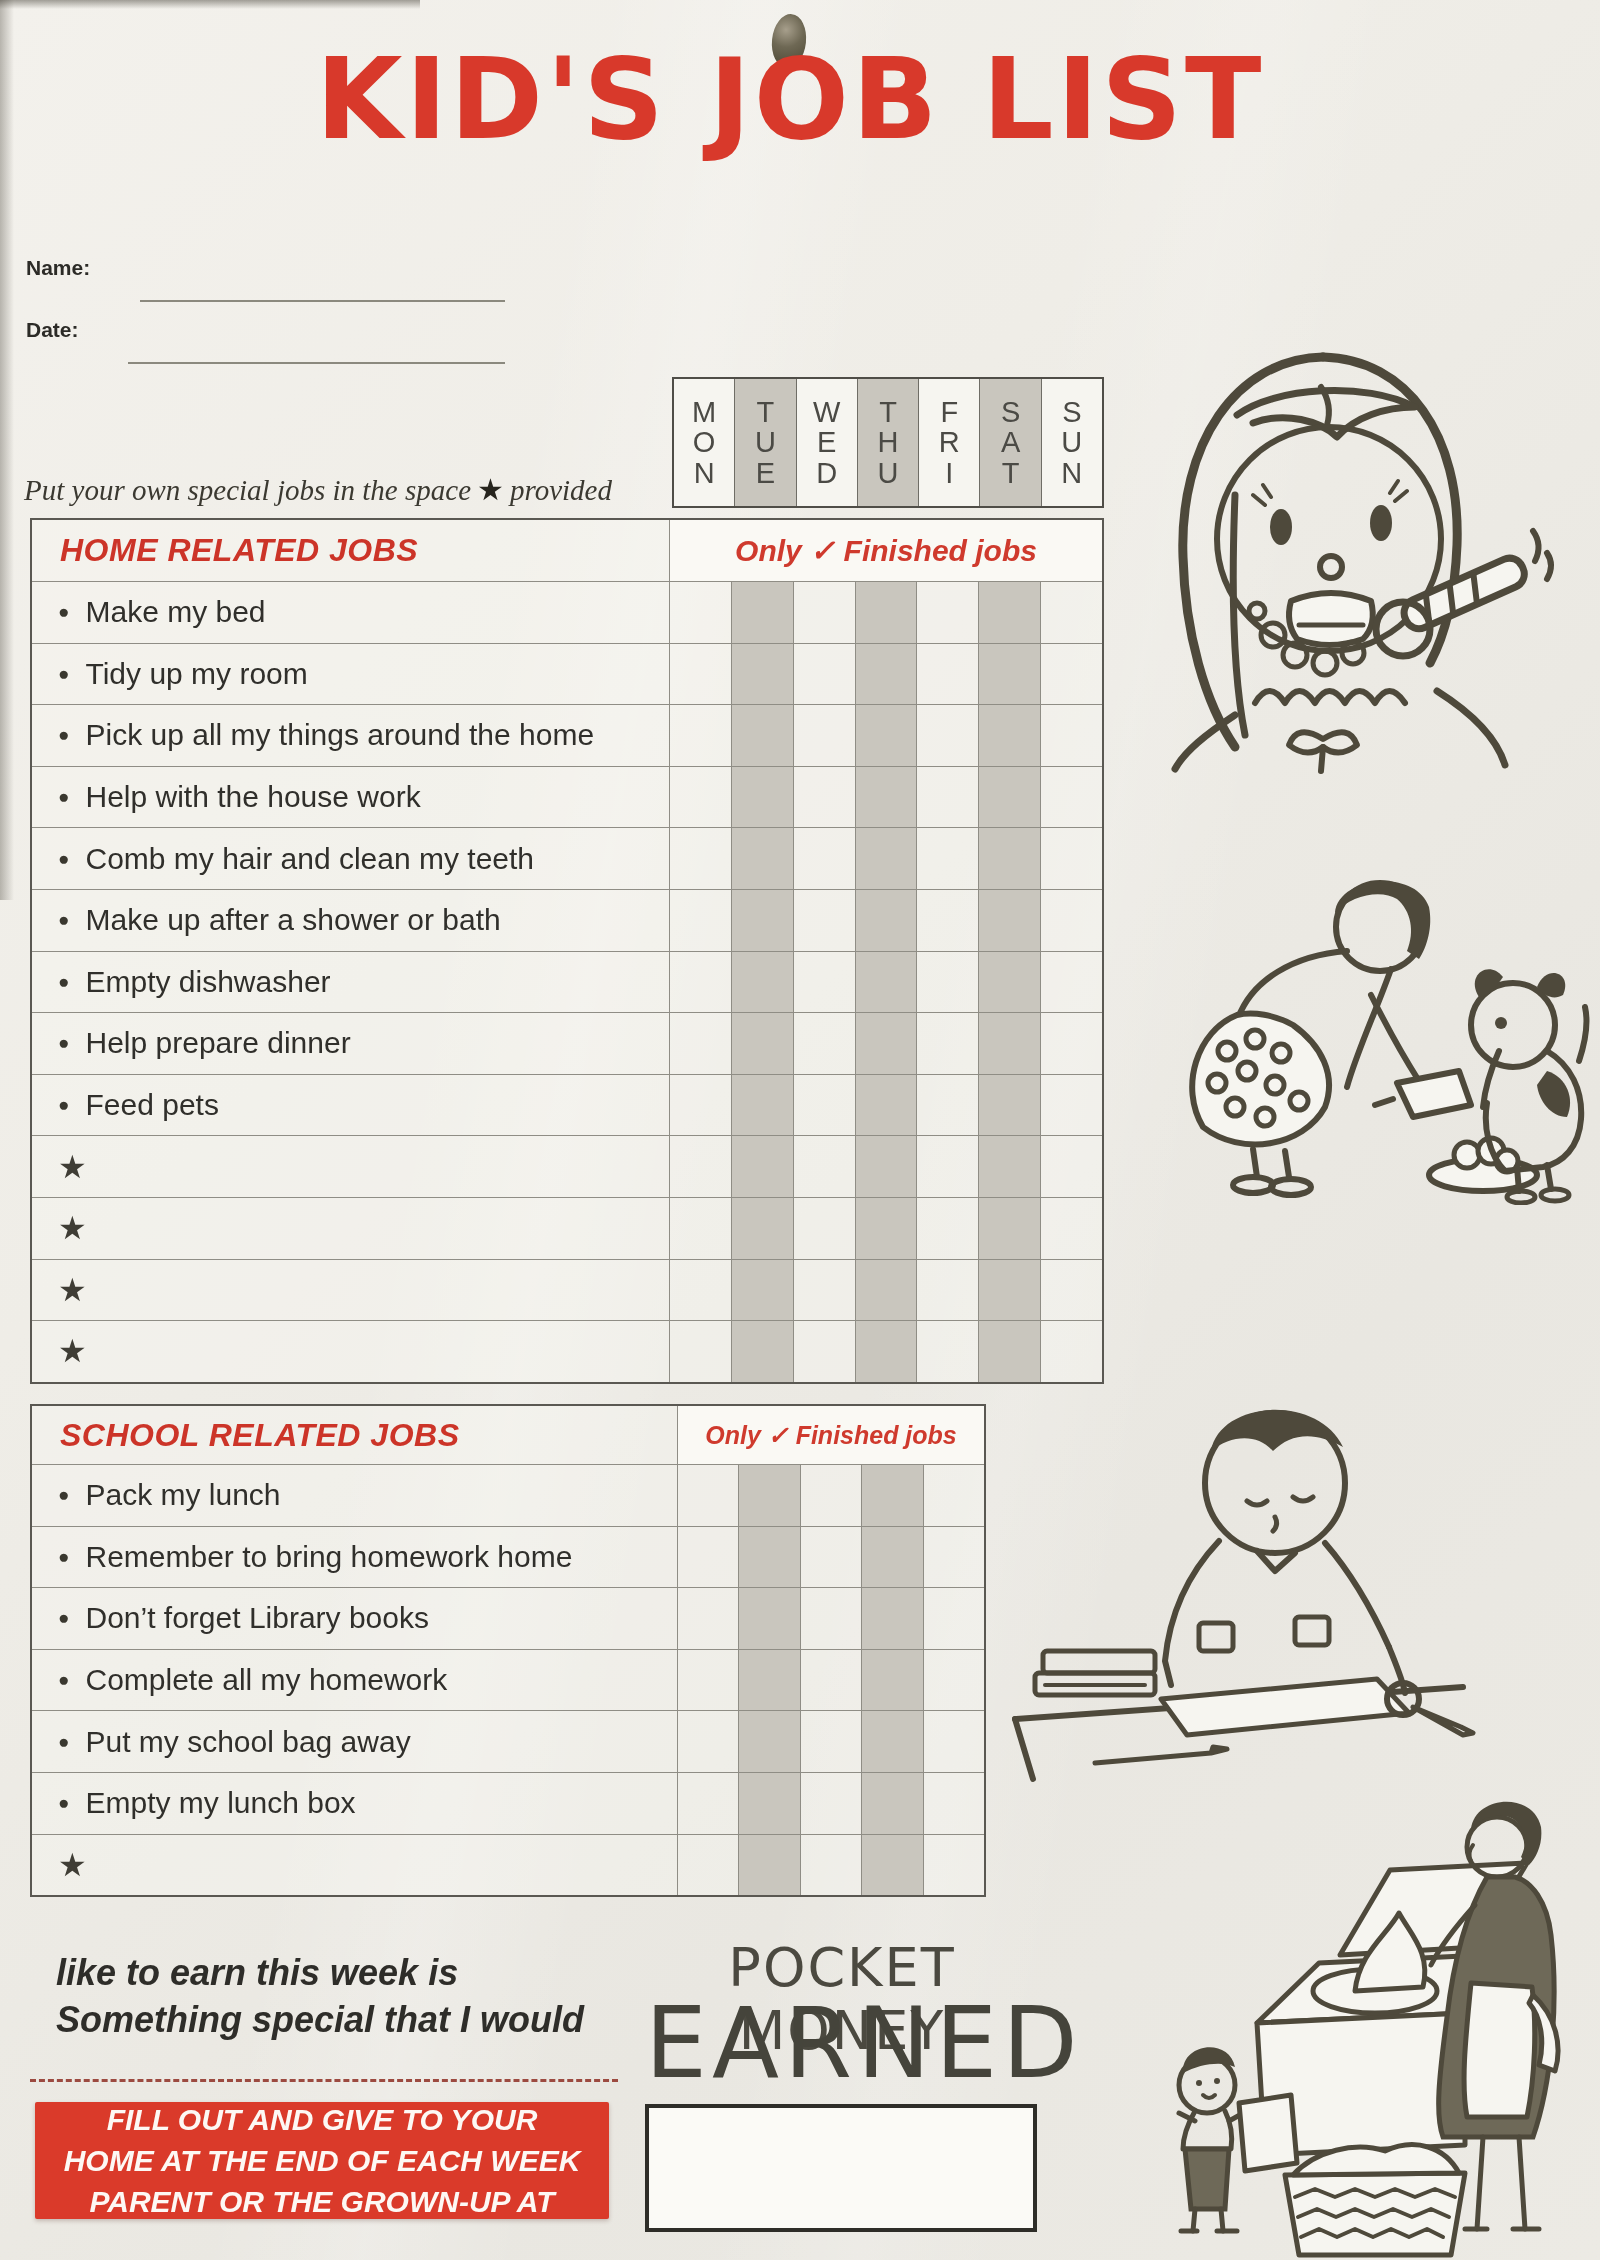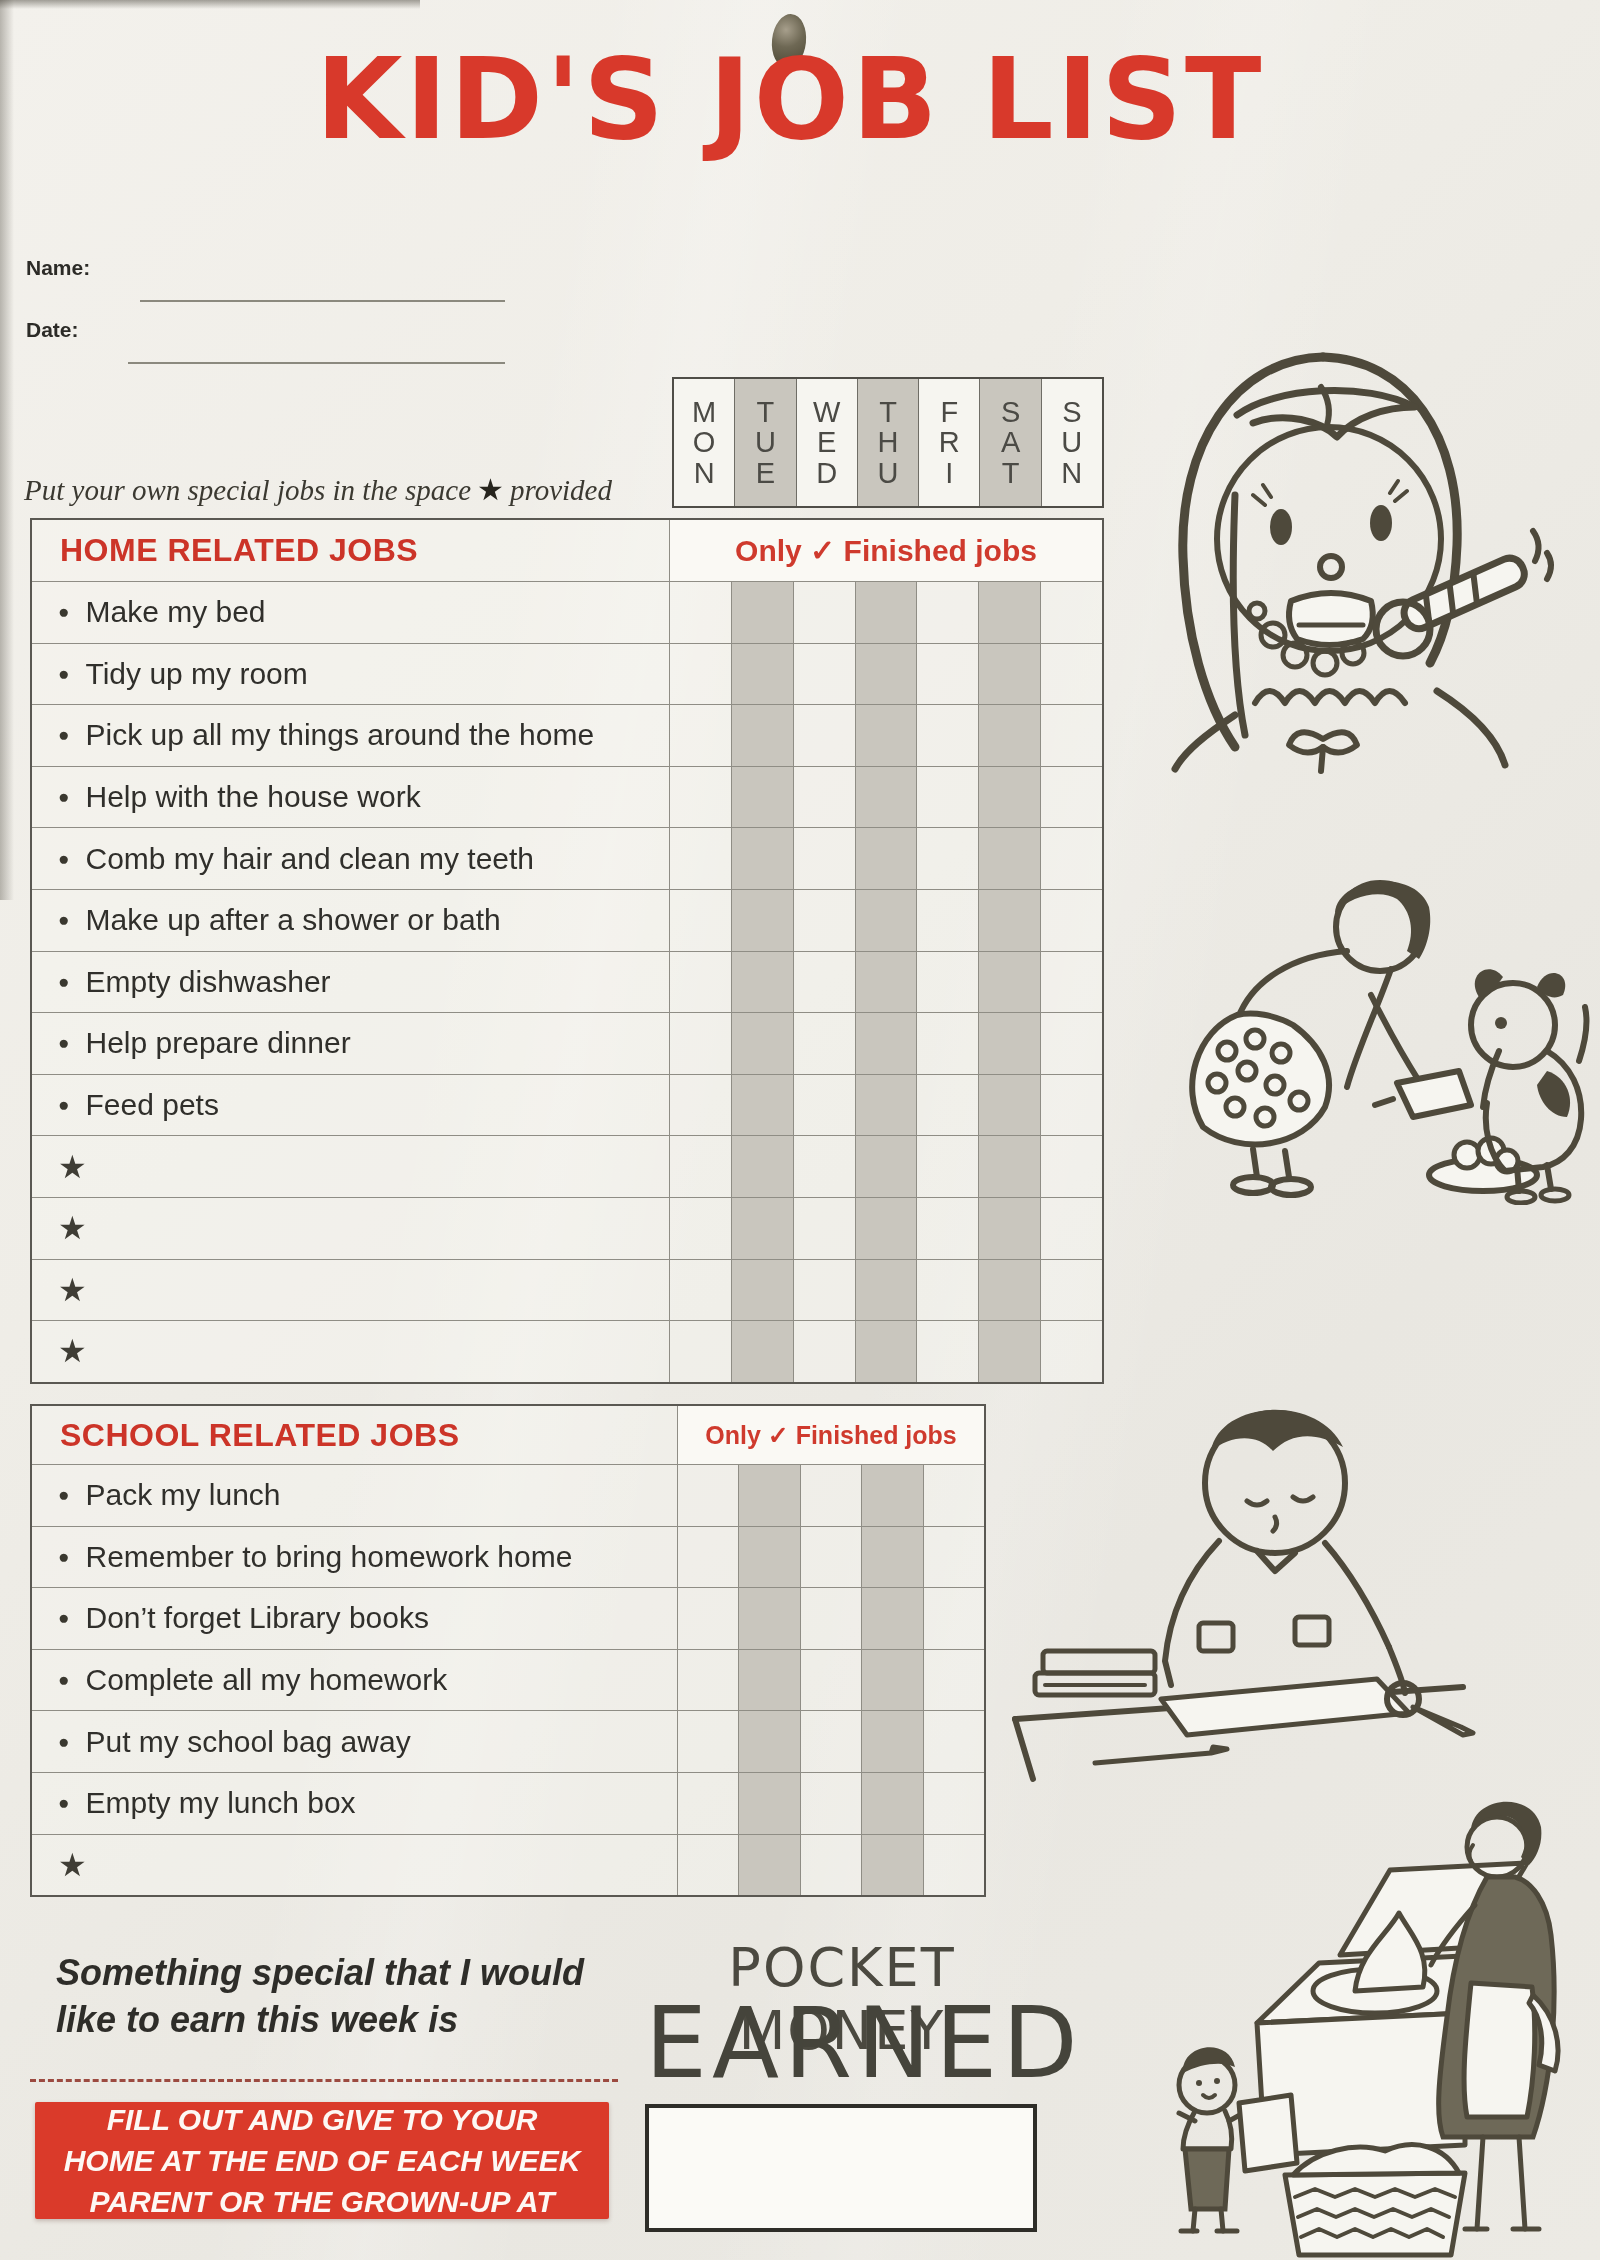--- a/index.html
+++ b/index.html
@@ -37,21 +37,21 @@
           border-left:1px solid #6f6d66;}
   .daycol:first-child{border-left:none;}
   .daycol span{display:block;font-size:29px;line-height:1.04;color:#4b4a45;}
   .shaded{background:#c9c6be;}
 
   
   .jobtable{position:absolute;left:30px;border:2px solid #5a5852;box-sizing:border-box;background:rgba(250,249,244,.35);}
   #home-table{top:518px;width:1074px;}
   #school-table{top:1404px;width:956px;}
   .trow{display:flex;border-top:1px solid #8f8d85;height:var(--rowh);box-sizing:border-box;}
-  .trow:first-child{border-top:none;}
+  .trow:first-child{border-top:none;font-style:italic;}
   .thead{height:var(--headh);}
   .hlabel{flex:1;display:flex;align-items:center;padding-left:28px;
           font-size:32px;font-weight:bold;color:#cc3428;letter-spacing:.5px;}
   .check-head{display:flex;align-items:center;justify-content:center;
               border-left:1px solid #8f8d85;font-weight:bold;color:#cf3a2d;background:#faf9f4;}
   #home-table .check-head{width:432px;font-size:30px;}
   #school-table .check-head{width:306px;font-size:25px;}
   .tcell{flex:1;display:flex;align-items:center;gap:16px;padding-left:26px;box-sizing:border-box;}
   .jicon{color:#3a382f;}
   .jicon.bullet{font-size:19px;}
@@ -428,22 +428,22 @@
           <div class="dcell"></div>
           <div class="dcell shaded"></div>
           <div class="dcell"></div>
           <div class="dcell shaded"></div>
           <div class="dcell"></div>
         </div>
       </div>
     </div>
 
   <div class="special">
+    <div>like to earn this week is</div>
     <div>Something special that I would</div>
-    <div>like to earn this week is</div>
   </div>
   <div class="dashline"></div>
   <div class="redbox">
     <div>FILL OUT AND GIVE TO YOUR</div>
     <div>HOME AT THE END OF EACH WEEK</div>
     <div>PARENT OR THE GROWN-UP AT</div>
   </div>
   <div class="pm-line1">POCKET MONEY</div>
   <div class="pm-line2">EARNED</div>
   <div class="earnbox"></div>

